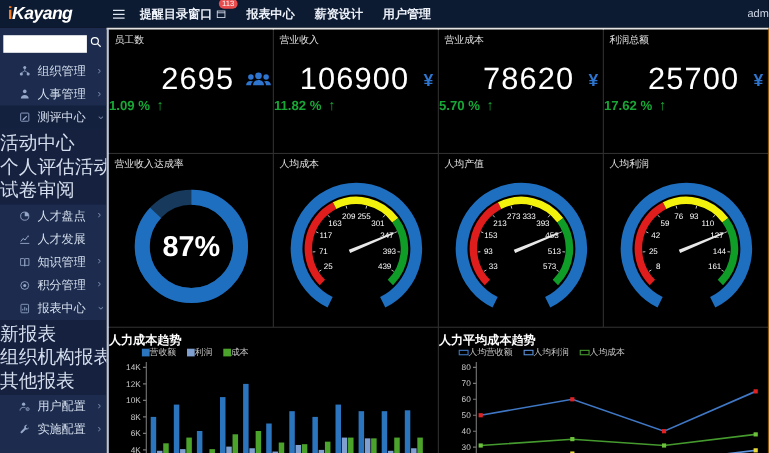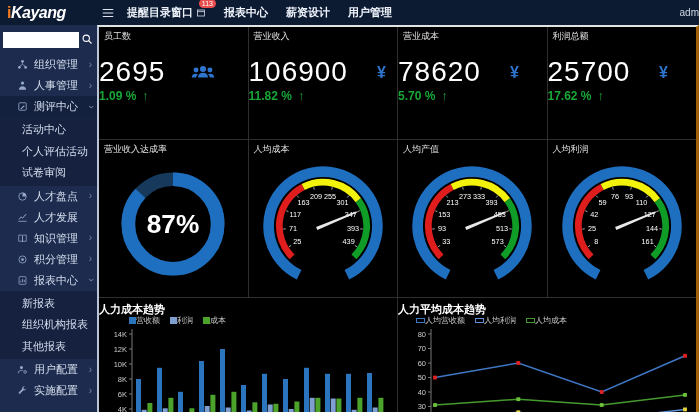--- a/index.html
+++ b/index.html
@@ -13,44 +13,44 @@
   .nav-menu{display:flex;align-items:center;gap:18px}
   .nav-item{font-size:11px;font-weight:bold;color:#eef3fb;position:relative;cursor:pointer;display:flex;align-items:center;gap:3px}
   .nav-item .icon{display:flex;color:#dfe6f2}
   .badge{position:absolute;top:-6px;right:-10px;background:#e84c4c;color:#fff;border-radius:6px;
     font-size:7px;font-weight:normal;line-height:9px;padding:0 3px}
   .nav-user{margin-left:auto;font-size:10px;color:#cdd6e6;padding-right:0;white-space:nowrap}
   
   .layout{display:flex;height:387px}
   .sidebar{width:97px;flex:none;background:#1d2c4e;overflow:hidden;display:flex;flex-direction:column}
   .main{flex:1;min-width:0;display:flex;flex-direction:column;background:#2f2f2f;
-    border-top:2px solid #e3e3e3;border-left:2px solid #b9c4d6;border-right:3px solid #a16207;gap:1px}
+    border-top:2px solid #e3e3e3;border-left:2px solid #b9c4d6;border-right:1px solid #a16207;gap:1px}
   
   .search-row{display:flex;align-items:center;padding:7px 3px 6px 3px}
   .search-input{width:76px;height:16px;border:none;background:#fff;font-size:10px;padding:0 3px;outline:none}
   .search-btn{width:17px;height:16px;display:flex;align-items:center;justify-content:center;color:#fff;cursor:pointer}
   .side-item{height:21px;display:flex;align-items:center;padding:0 5px 0 17px;color:#d5deee;font-size:11px;cursor:pointer}
   .side-item .icon{width:14px;flex:none;margin-right:3px;color:#95a8ca;display:flex}
   .side-label{white-space:nowrap;overflow:hidden}
   .chev{margin-left:auto;color:#7486a8;font-size:10px;line-height:10px}
   .chev.down{transform:rotate(90deg)}
   .side-item.active{background:#13203e}
   .side-children{background:#16213f;padding:2px 0}
-  .side-child{height:21.5px;line-height:21.5px;padding-left:22px;font-size:11px;color:#d5deee;
+  .side-child{height:21.5px;line-height:21.5px;font-size:17px;color:#d5deee;
     white-space:nowrap;overflow:hidden;cursor:pointer}
   
   .row{display:flex;gap:1px;min-height:0}
   .row-kpi{height:112px}
   .row-gauge{height:157px}
   .row-chart{flex:1}
   .panel{flex:1;min-width:0;background:#000;overflow:hidden;position:relative}
   .p-title{font-size:9px;color:#e4e4e4;padding:3px 0 0 5px;white-space:nowrap}
   .c-title{color:#fff;font-size:11px;font-weight:bold;padding-top:4px;height:17px}
   
-  .kpi-value-row{display:flex;justify-content:flex-start;align-items:center;gap:25px;margin-top:13px}
+  .kpi-value-row{display:flex;justify-content:flex-end;align-items:center;gap:9px;margin-top:13px}
   .kpi-num{font-size:28px;color:#fff;letter-spacing:1px}
   .kpi-ic{color:#2d75cf;display:flex}
   .kpi-change{text-align:left;color:#18a736;font-size:12px;font-weight:bold}
   .kpi-change .trend{margin-left:6px;font-size:13px}
   
   .svgwrap{display:flex;justify-content:center}
   .legend{display:flex;gap:10px;align-items:center;height:11px;padding-left:30px}
   .legend.line-lg{padding-left:18px}
   .lg-item{display:flex;align-items:center;gap:0;font-size:8px;color:#c8c8c8;cursor:pointer}
   .sw{width:7px;height:7px;display:inline-block}

